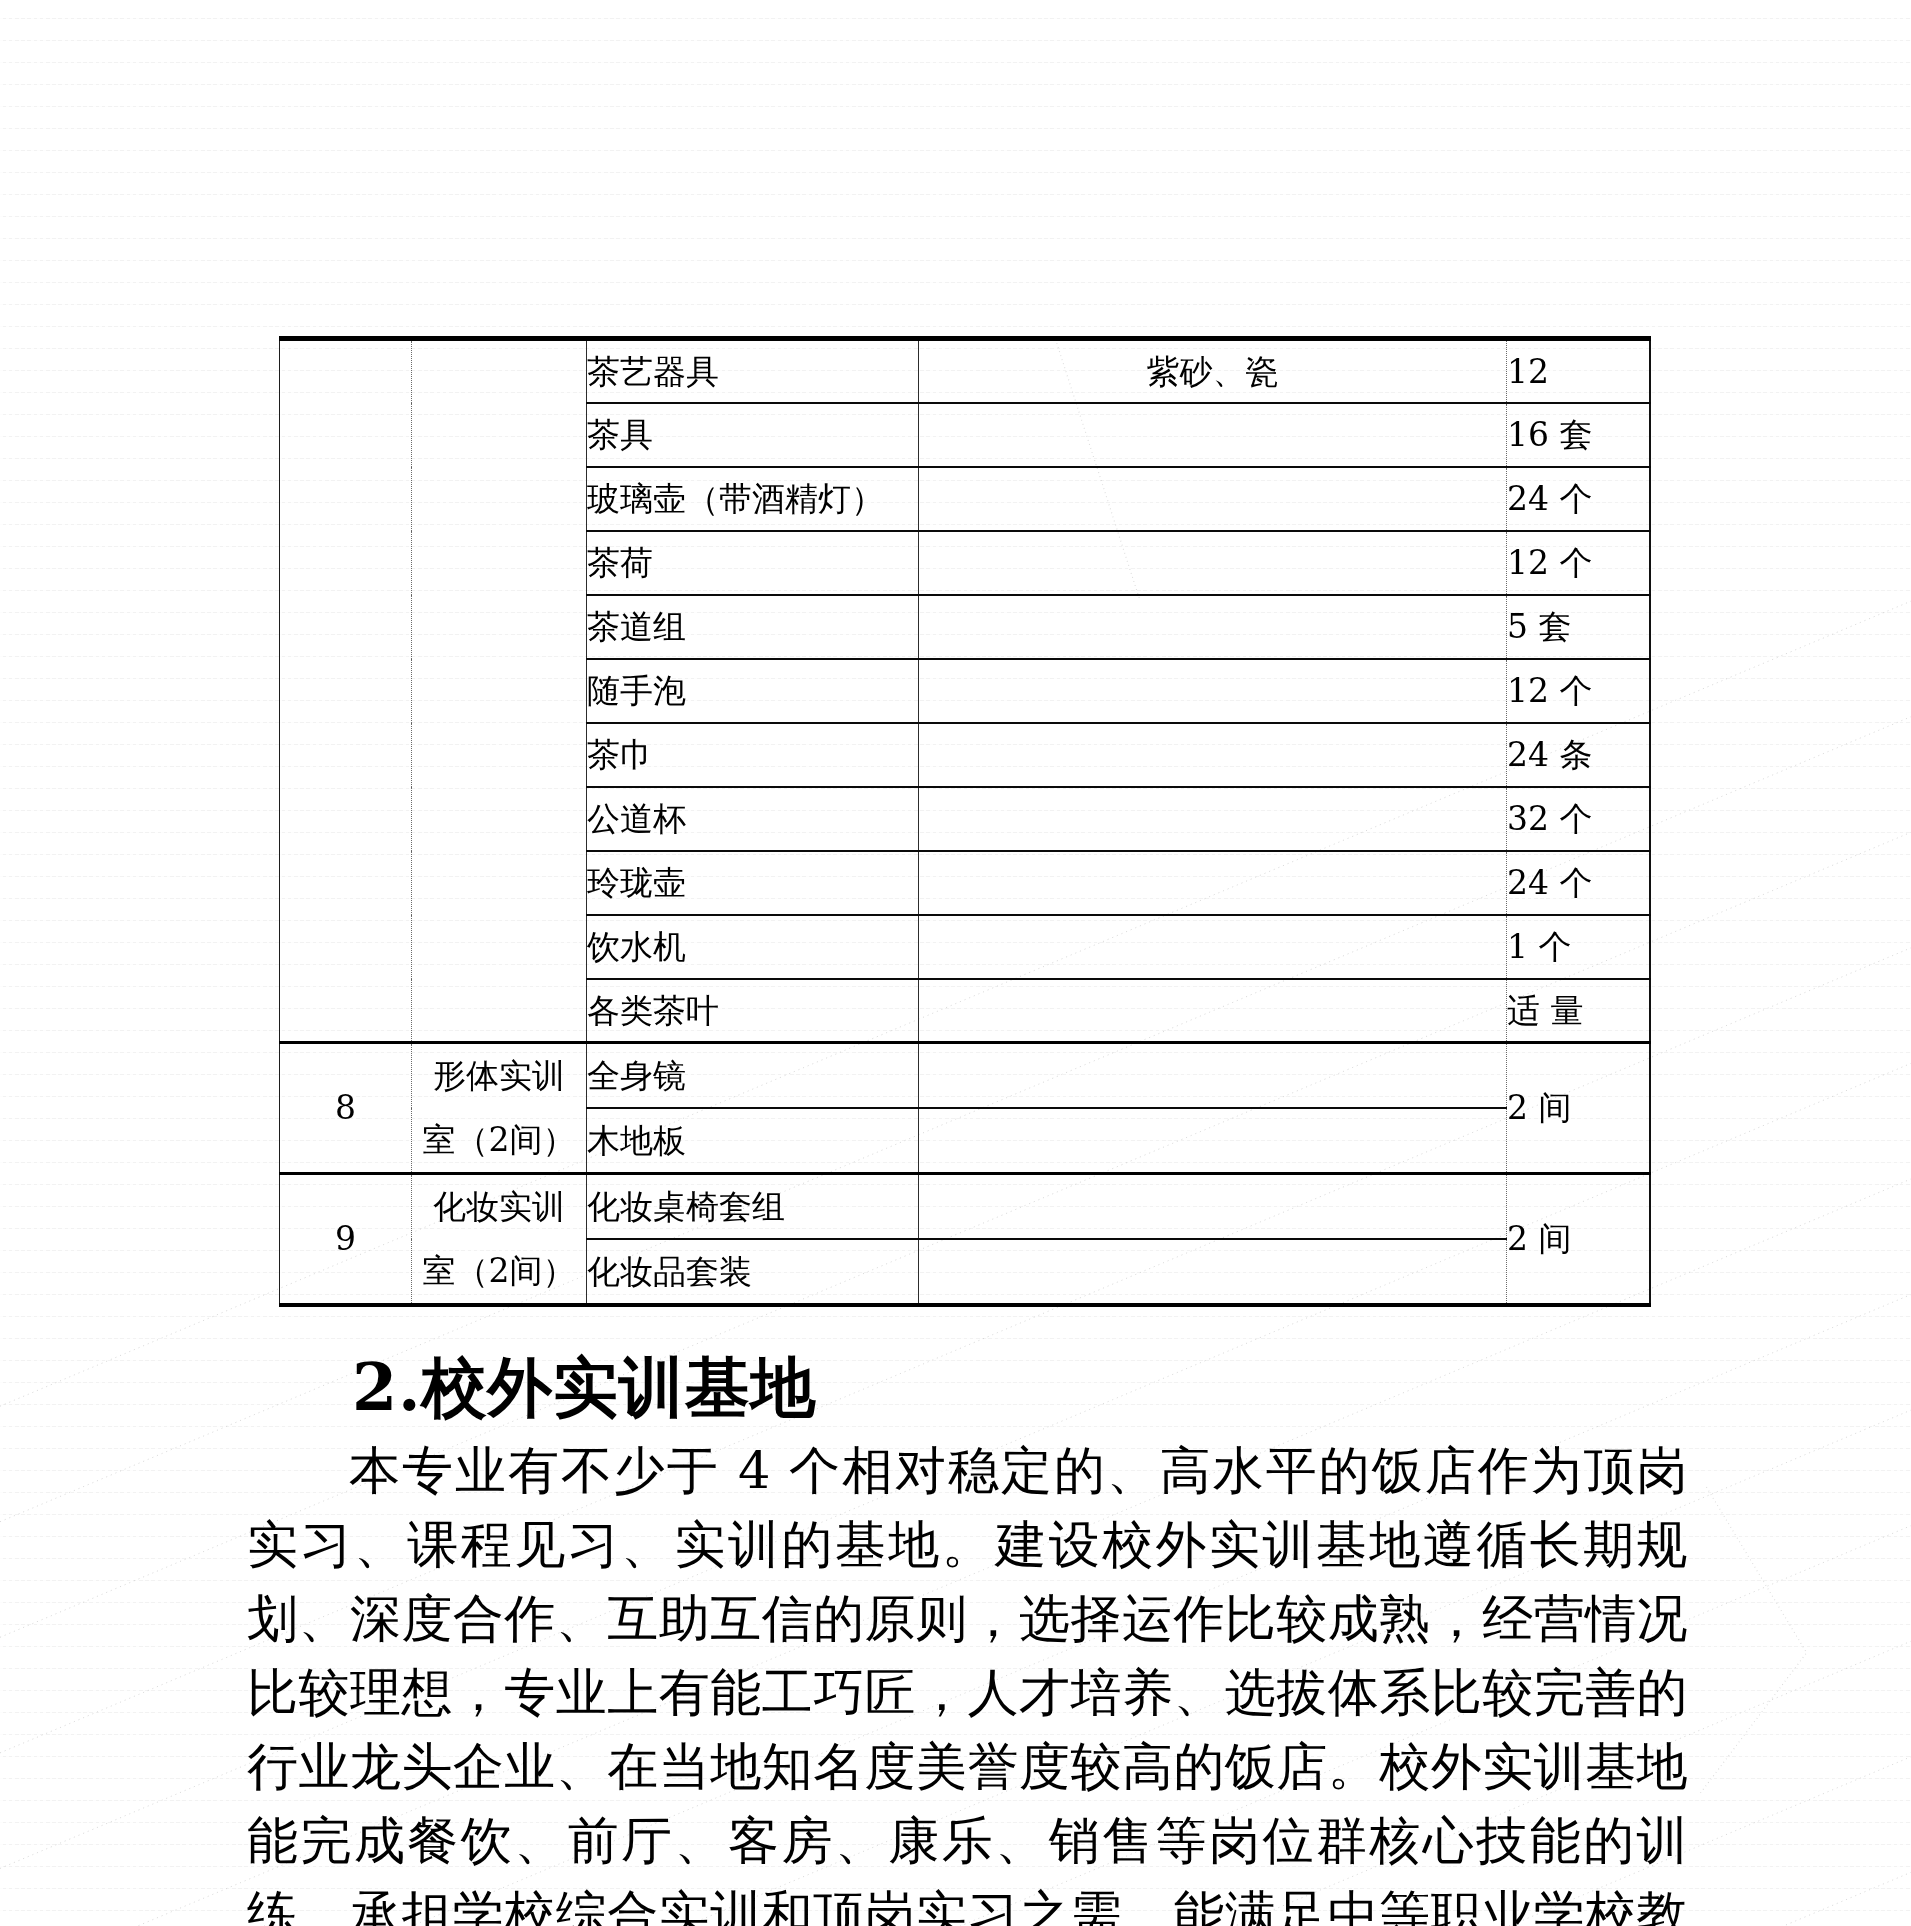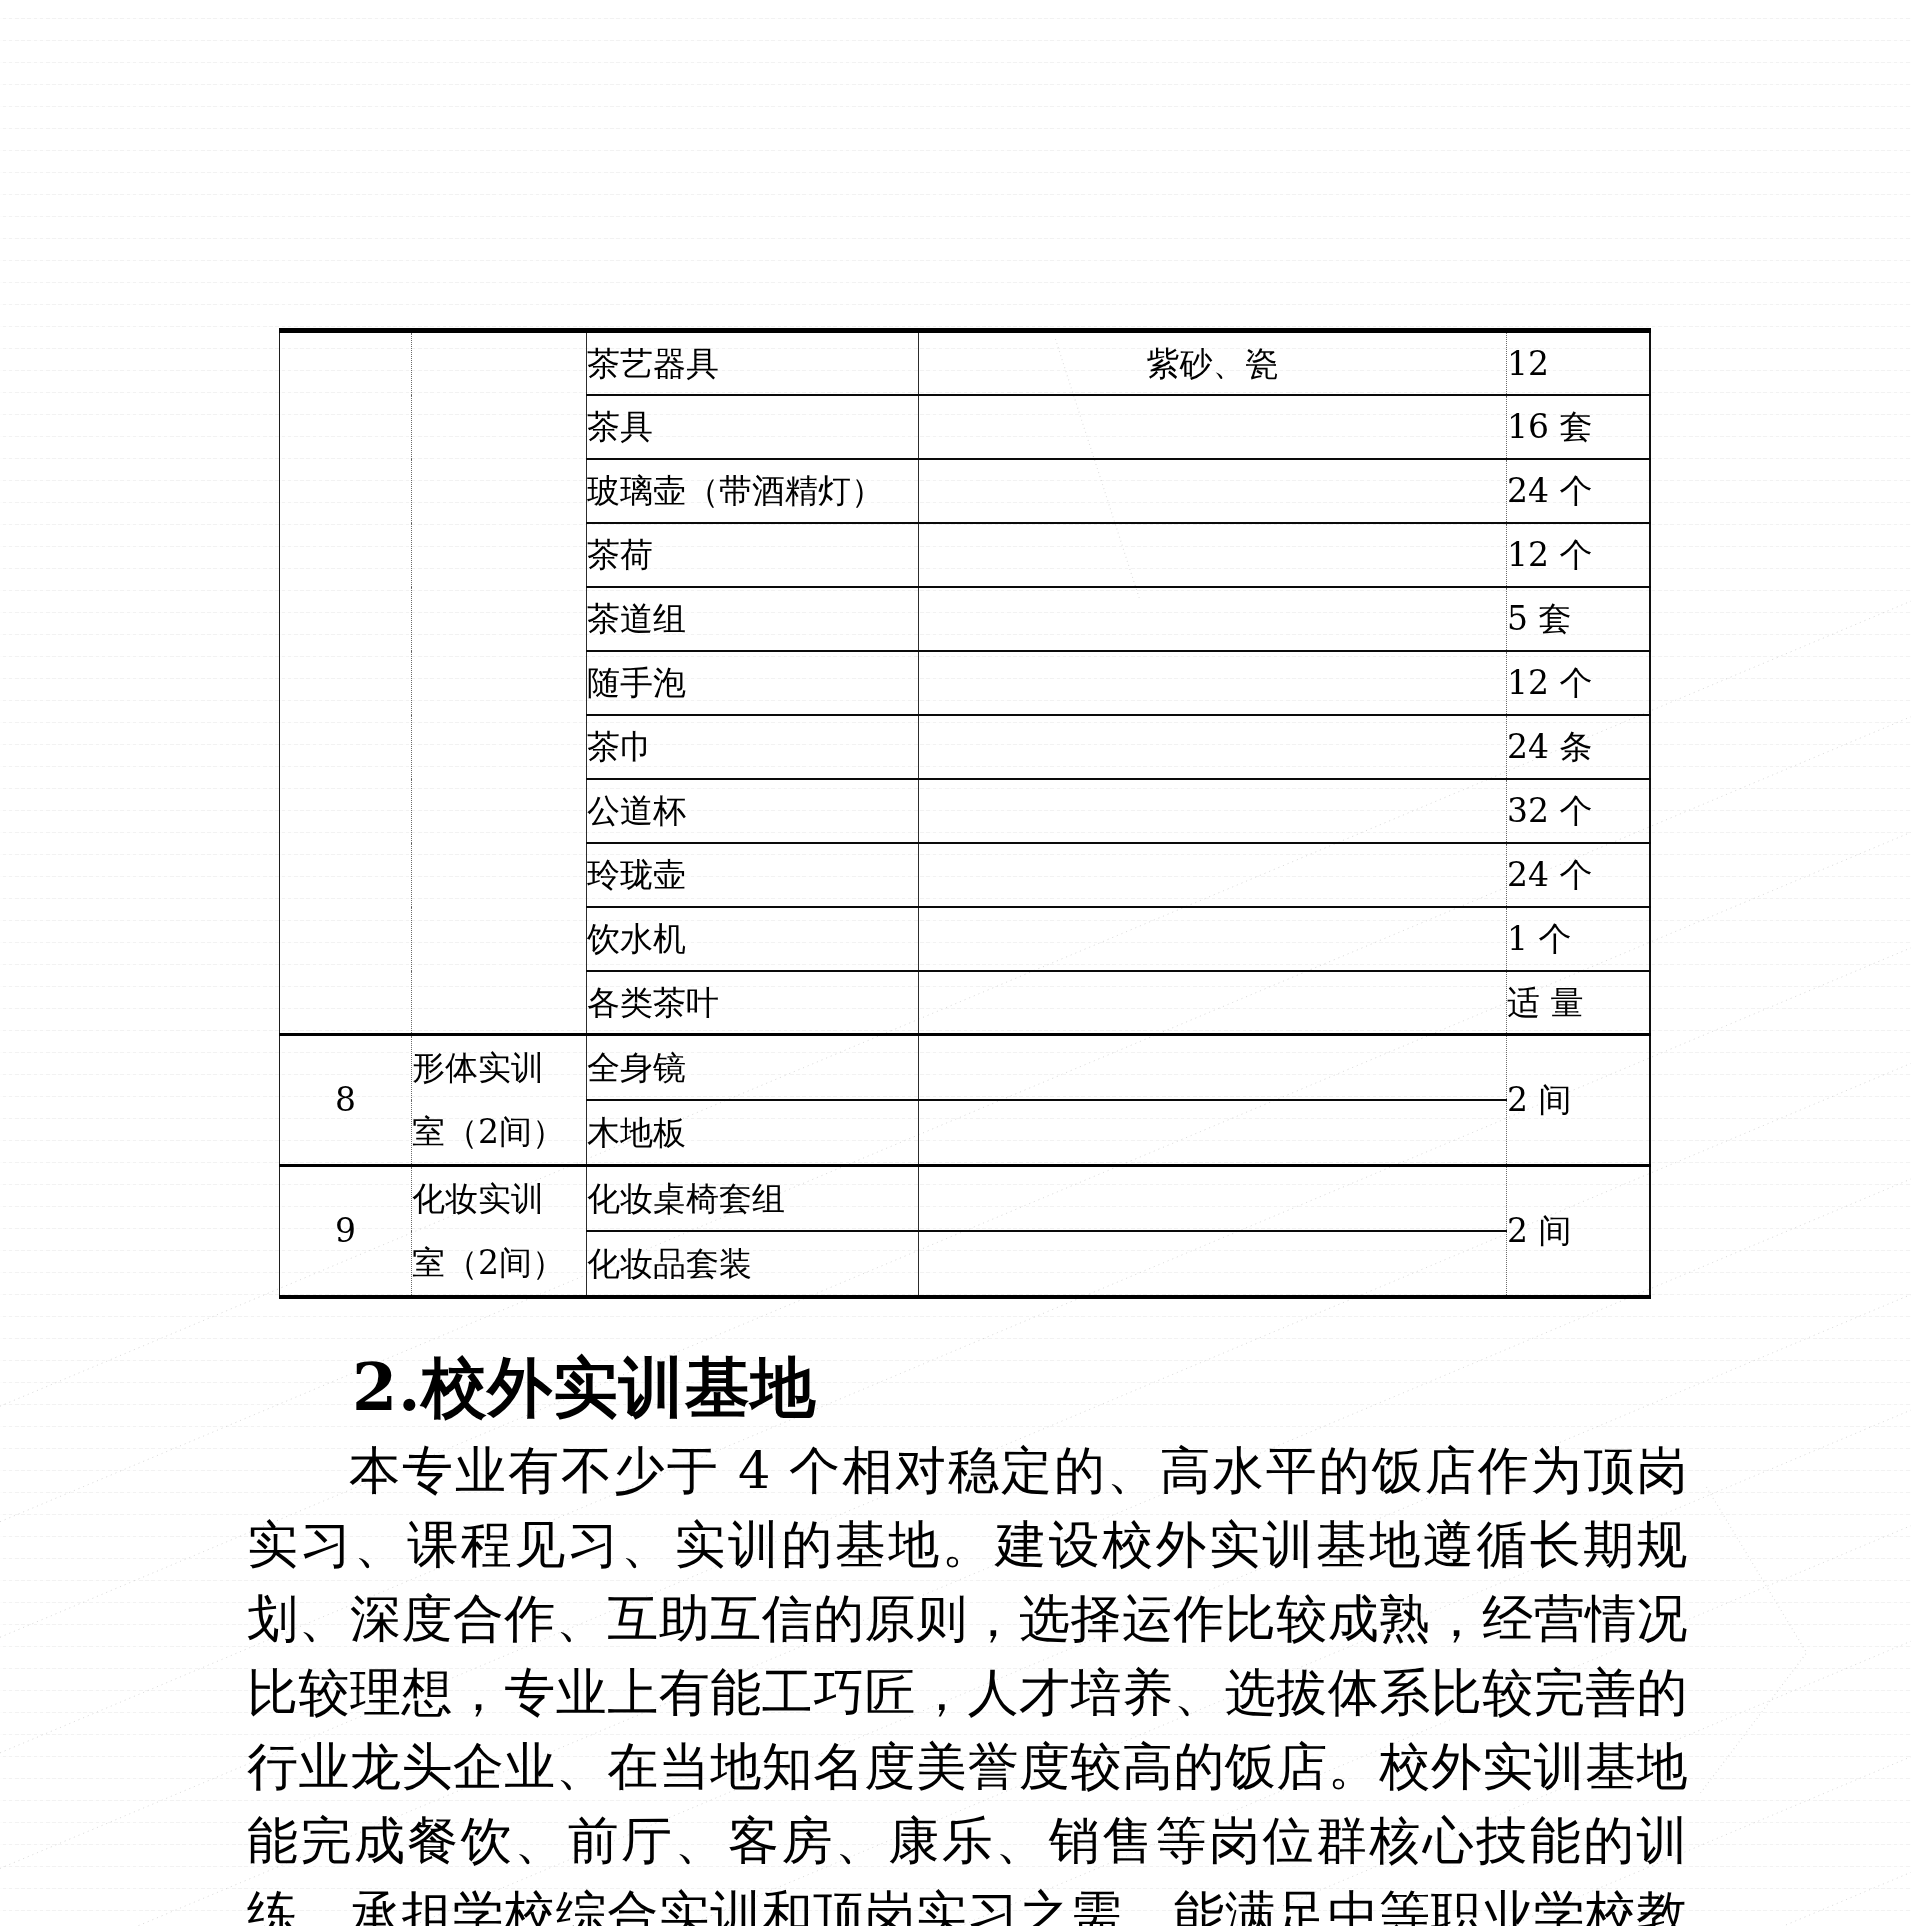--- a/index.html
+++ b/index.html
@@ -16,21 +16,21 @@
     color: #000;
     overflow: hidden;
   }
   .artifacts { position: absolute; left: 0; top: 0; z-index: 0; }
   .content { position: relative; z-index: 1; }
 
   
   table.equip {
     position: absolute;
     left: 279px;
-    top: 328px;
+    top: 336px;
     width: 1369px;
     table-layout: fixed;
     border-collapse: collapse;
     border-top: 5.4px solid #000;
     border-bottom: 4.6px solid #000;
     border-left: 1.5px solid #1d1d1d;
     border-right: 2.3px solid #111;
     font-size: 33px;
     line-height: 1;
   }
@@ -42,21 +42,21 @@
   .hb  { border-bottom: 2.3px solid #0a0a0a; }   
   .hbx { border-bottom: 3.5px solid #000; margin-top: 48px; }      
 
   td.item { text-align: left;  padding-left: 10px; }
   td.desc { text-align: center; }
   td.qty  { text-align: left; }
   td.num  { text-align: center; }
   td.room { text-align: center; }
 
   td.topcell { vertical-align: top; line-height: 64px; }
-  .roomline { display: block; height: 64px; line-height: 64px; text-align: left; }
+  .roomline { display: block; height: 64px; line-height: 64px; text-align: center; }
 
   
   .textblock {
     position: absolute;
     left: 247px;
     top: 1346px;
     width: 1441px;
     z-index: 1;
   }
   .head {

